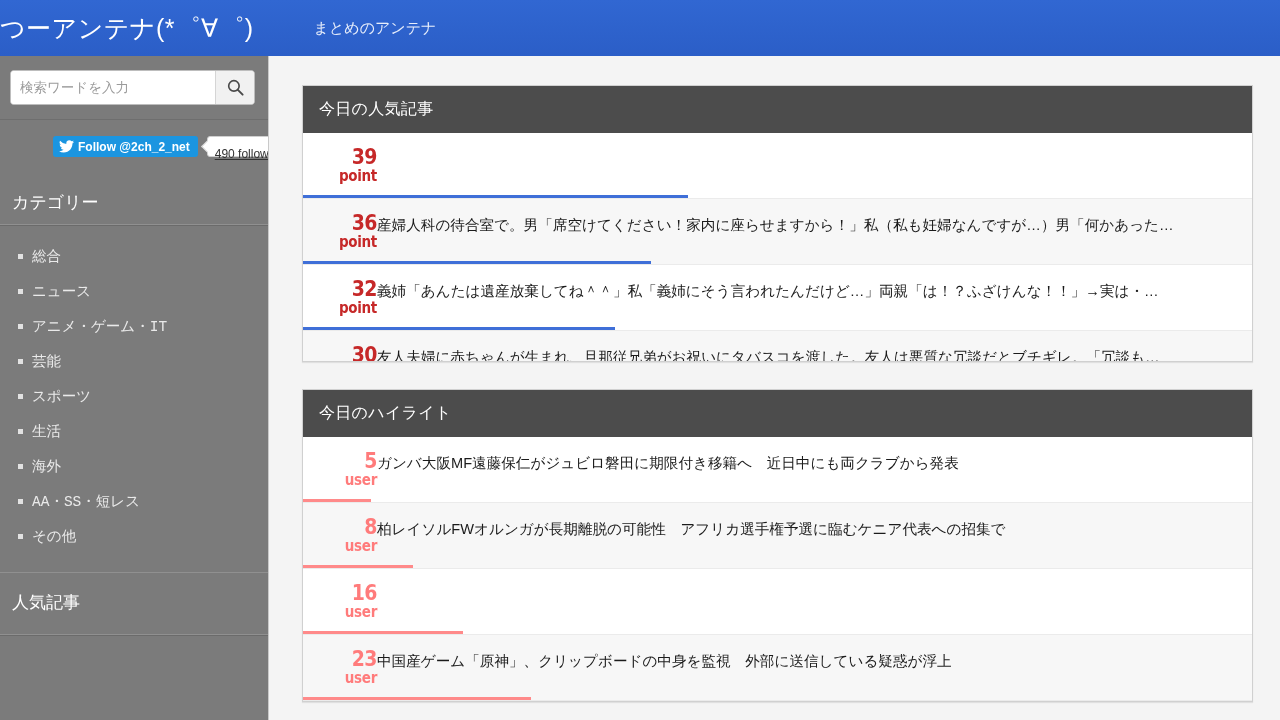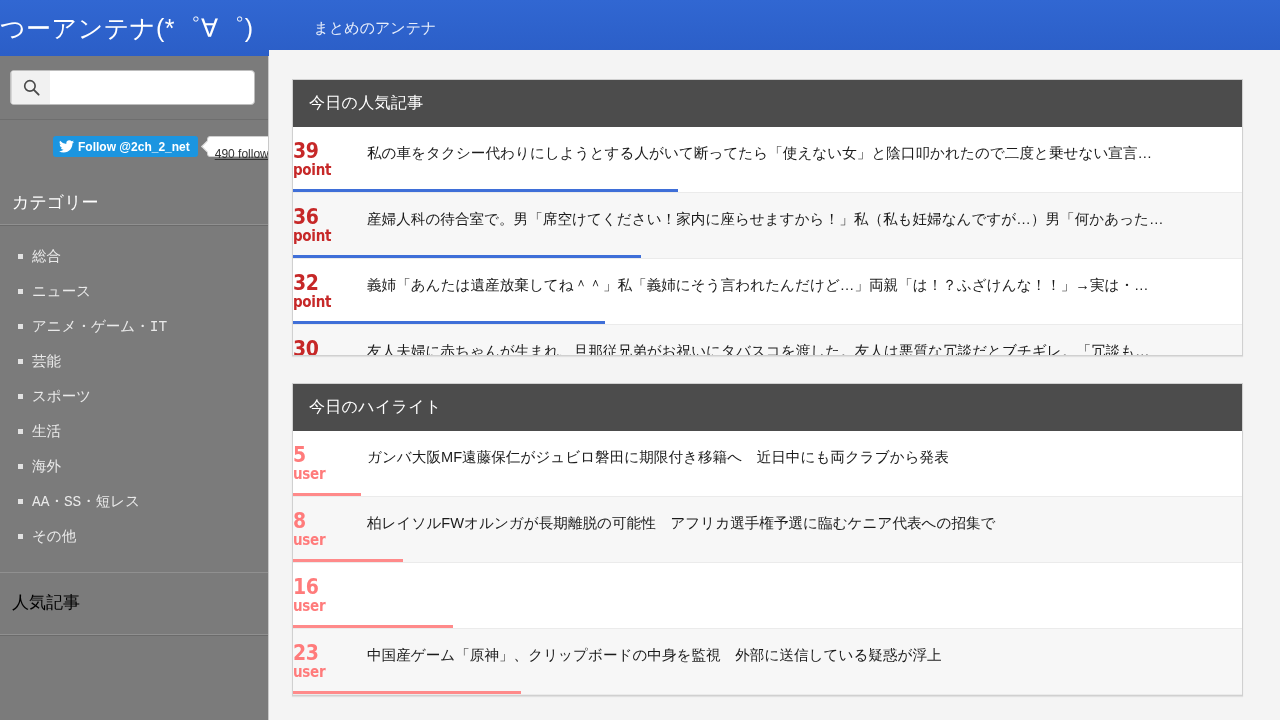--- a/index.html
+++ b/index.html
@@ -136,39 +136,39 @@
     white-space: nowrap;
   }
   .cat-item::before {
     content: "";
     position: absolute;
     left: 18px; top: 15px;
     width: 5px; height: 5px;
     background: #e2e2e2;
   }
   .side-head2 {
-    color: #000000;
+    color: #ffffff;
     font-size: 17px;
     padding: 18px 0 20px 12px;
     border-top: 1px solid #909090;
     border-bottom: 1px solid #909090;
     margin-top: 8px;
   }
   .side-tail {
     border-top: 1px solid #6b6b6b;
     height: 30px;
   }
 
   
   #main {
-    position: absolute; top: 50px; left: 269px;
+    position: absolute; top: 56px; left: 269px;
     width: 1011px; height: 664px;
     background: #f4f4f4;
     overflow: hidden;
-    padding: 29px 0 0 23px;
+    padding: 29px 0 0 33px;
   }
   .panel {
     width: 951px;
     background: #fff;
     border: 1px solid #d0d0d0;
     box-shadow: 0 1px 1px rgba(0,0,0,0.08);
     overflow: hidden;
   }
   .panel-head {
     background: #4c4c4c;
@@ -187,21 +187,21 @@
     background: #fff;
     border-bottom: 1px solid #ebebeb;
     cursor: pointer;
     min-height: 55px;
   }
   .row.alt { background: #f7f7f7; }
 
   .metric {
     width: 74px;
     flex: 0 0 74px;
-    text-align: left;
+    text-align: right;
     font-family: "DejaVu Sans Condensed", "Liberation Sans Narrow", "Liberation Sans", sans-serif;
     line-height: 1;
     padding-top: 1px;
   }
   .metric .num {
     display: block;
     font-size: 21px;
     font-weight: bold;
     letter-spacing: -0.5px;
   }
@@ -241,20 +241,21 @@
 
 <div id="header">
   <div id="logo">つーアンテナ(*゜∀゜)</div>
   <div id="tagline">まとめのアンテナ</div>
 </div>
 
 <div id="sidebar">
 
   <div class="search-wrap">
     <div class="search-box">
+      <input class="search-input" type="text" placeholder="検索ワードを入力" style="">
       <button class="search-btn">
         <svg width="19" height="19" viewBox="0 0 24 24">
           <circle cx="10" cy="10" r="6.6" fill="none" stroke="#4a4a4a" stroke-width="2.1"></circle>
           <line x1="15" y1="15" x2="21" y2="21" stroke="#4a4a4a" stroke-width="2.4" stroke-linecap="round"></line>
         </svg>
       </button>
     </div>
   </div>
 
   <div class="sb-divider"></div>
@@ -291,21 +292,20 @@
 
   <div class="panel">
     <div class="panel-head">今日の人気記事</div>
     <div class="panel-body" style="height:228px;">
 
       <div class="row">
         <div class="metric point">
           <span class="num">39</span>
           <span class="unit">point</span>
         </div>
-        <div class="row-title">私の車をタクシー代わりにしようとする人がいて断ってたら「使えない女」と陰口叩かれたので二度と乗せない宣言…</div>
         <div class="bar blue" style="width:385px;"></div>
       </div>
 
       <div class="row alt">
         <div class="metric point">
           <span class="num">36</span>
           <span class="unit">point</span>
         </div>
         <div class="row-title">産婦人科の待合室で。男「席空けてください！家内に座らせますから！」私（私も妊婦なんですが…）男「何かあった…</div>
         <div class="bar blue" style="width:348px;"></div>

